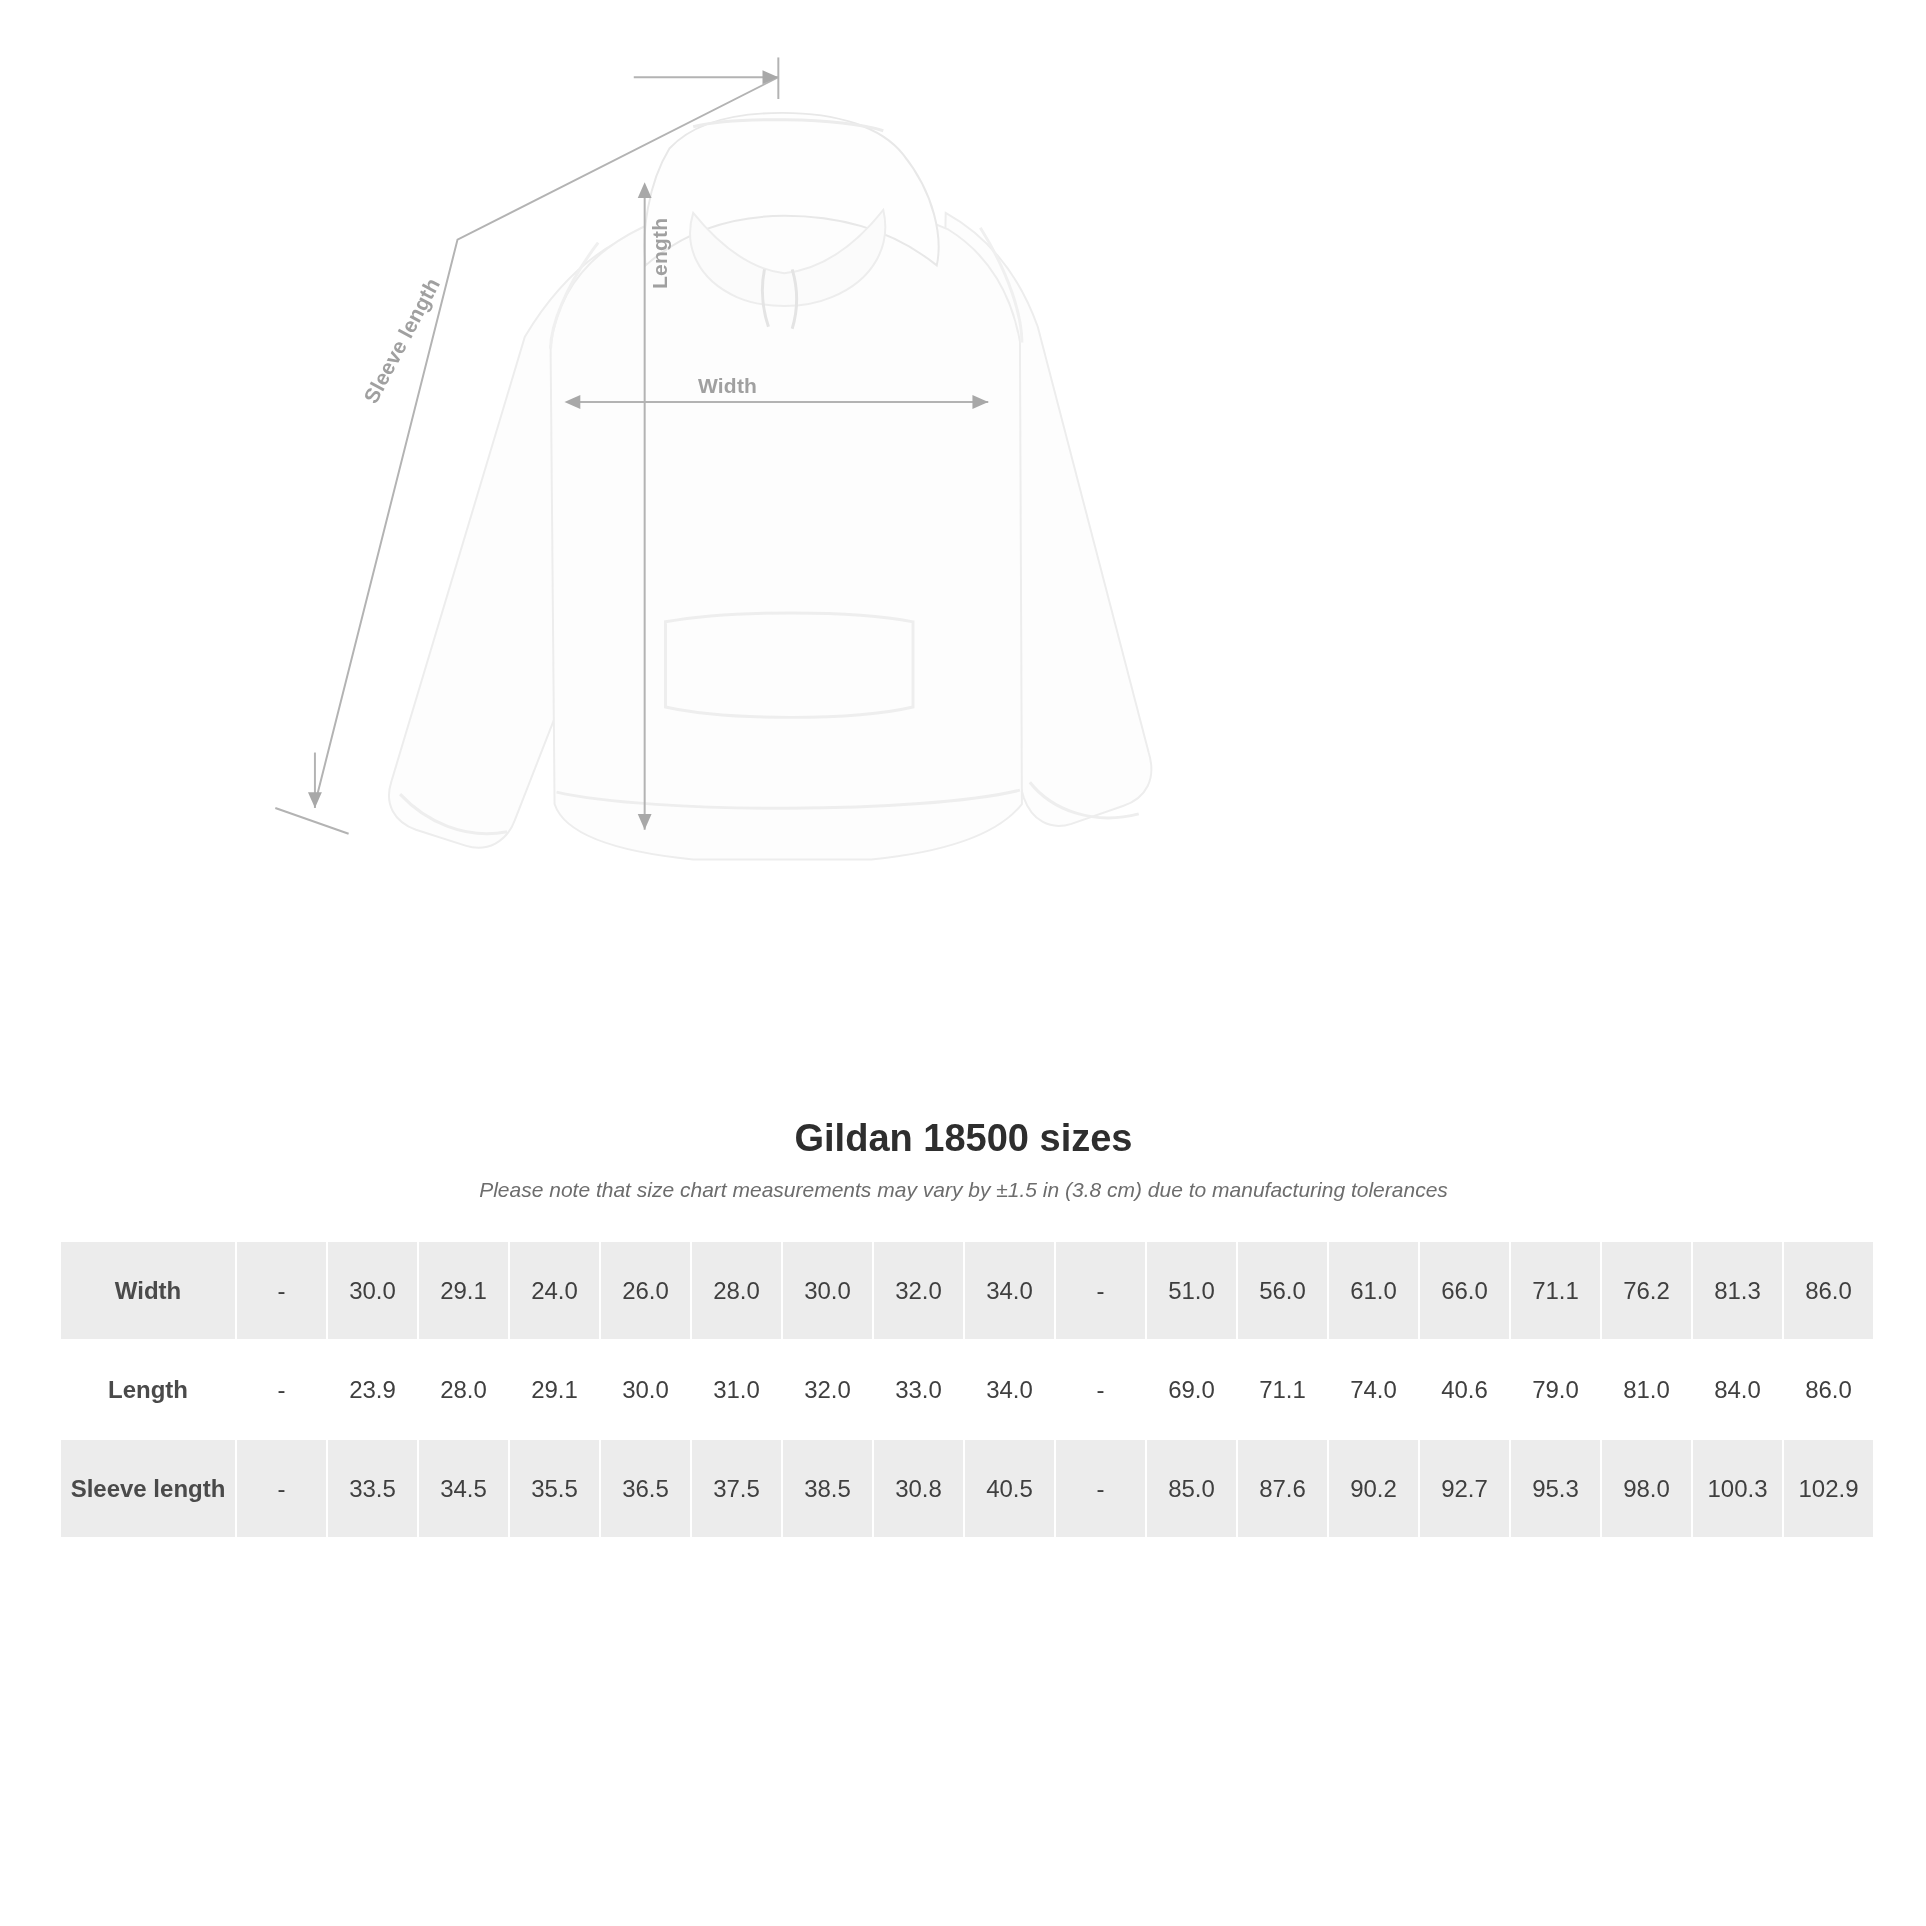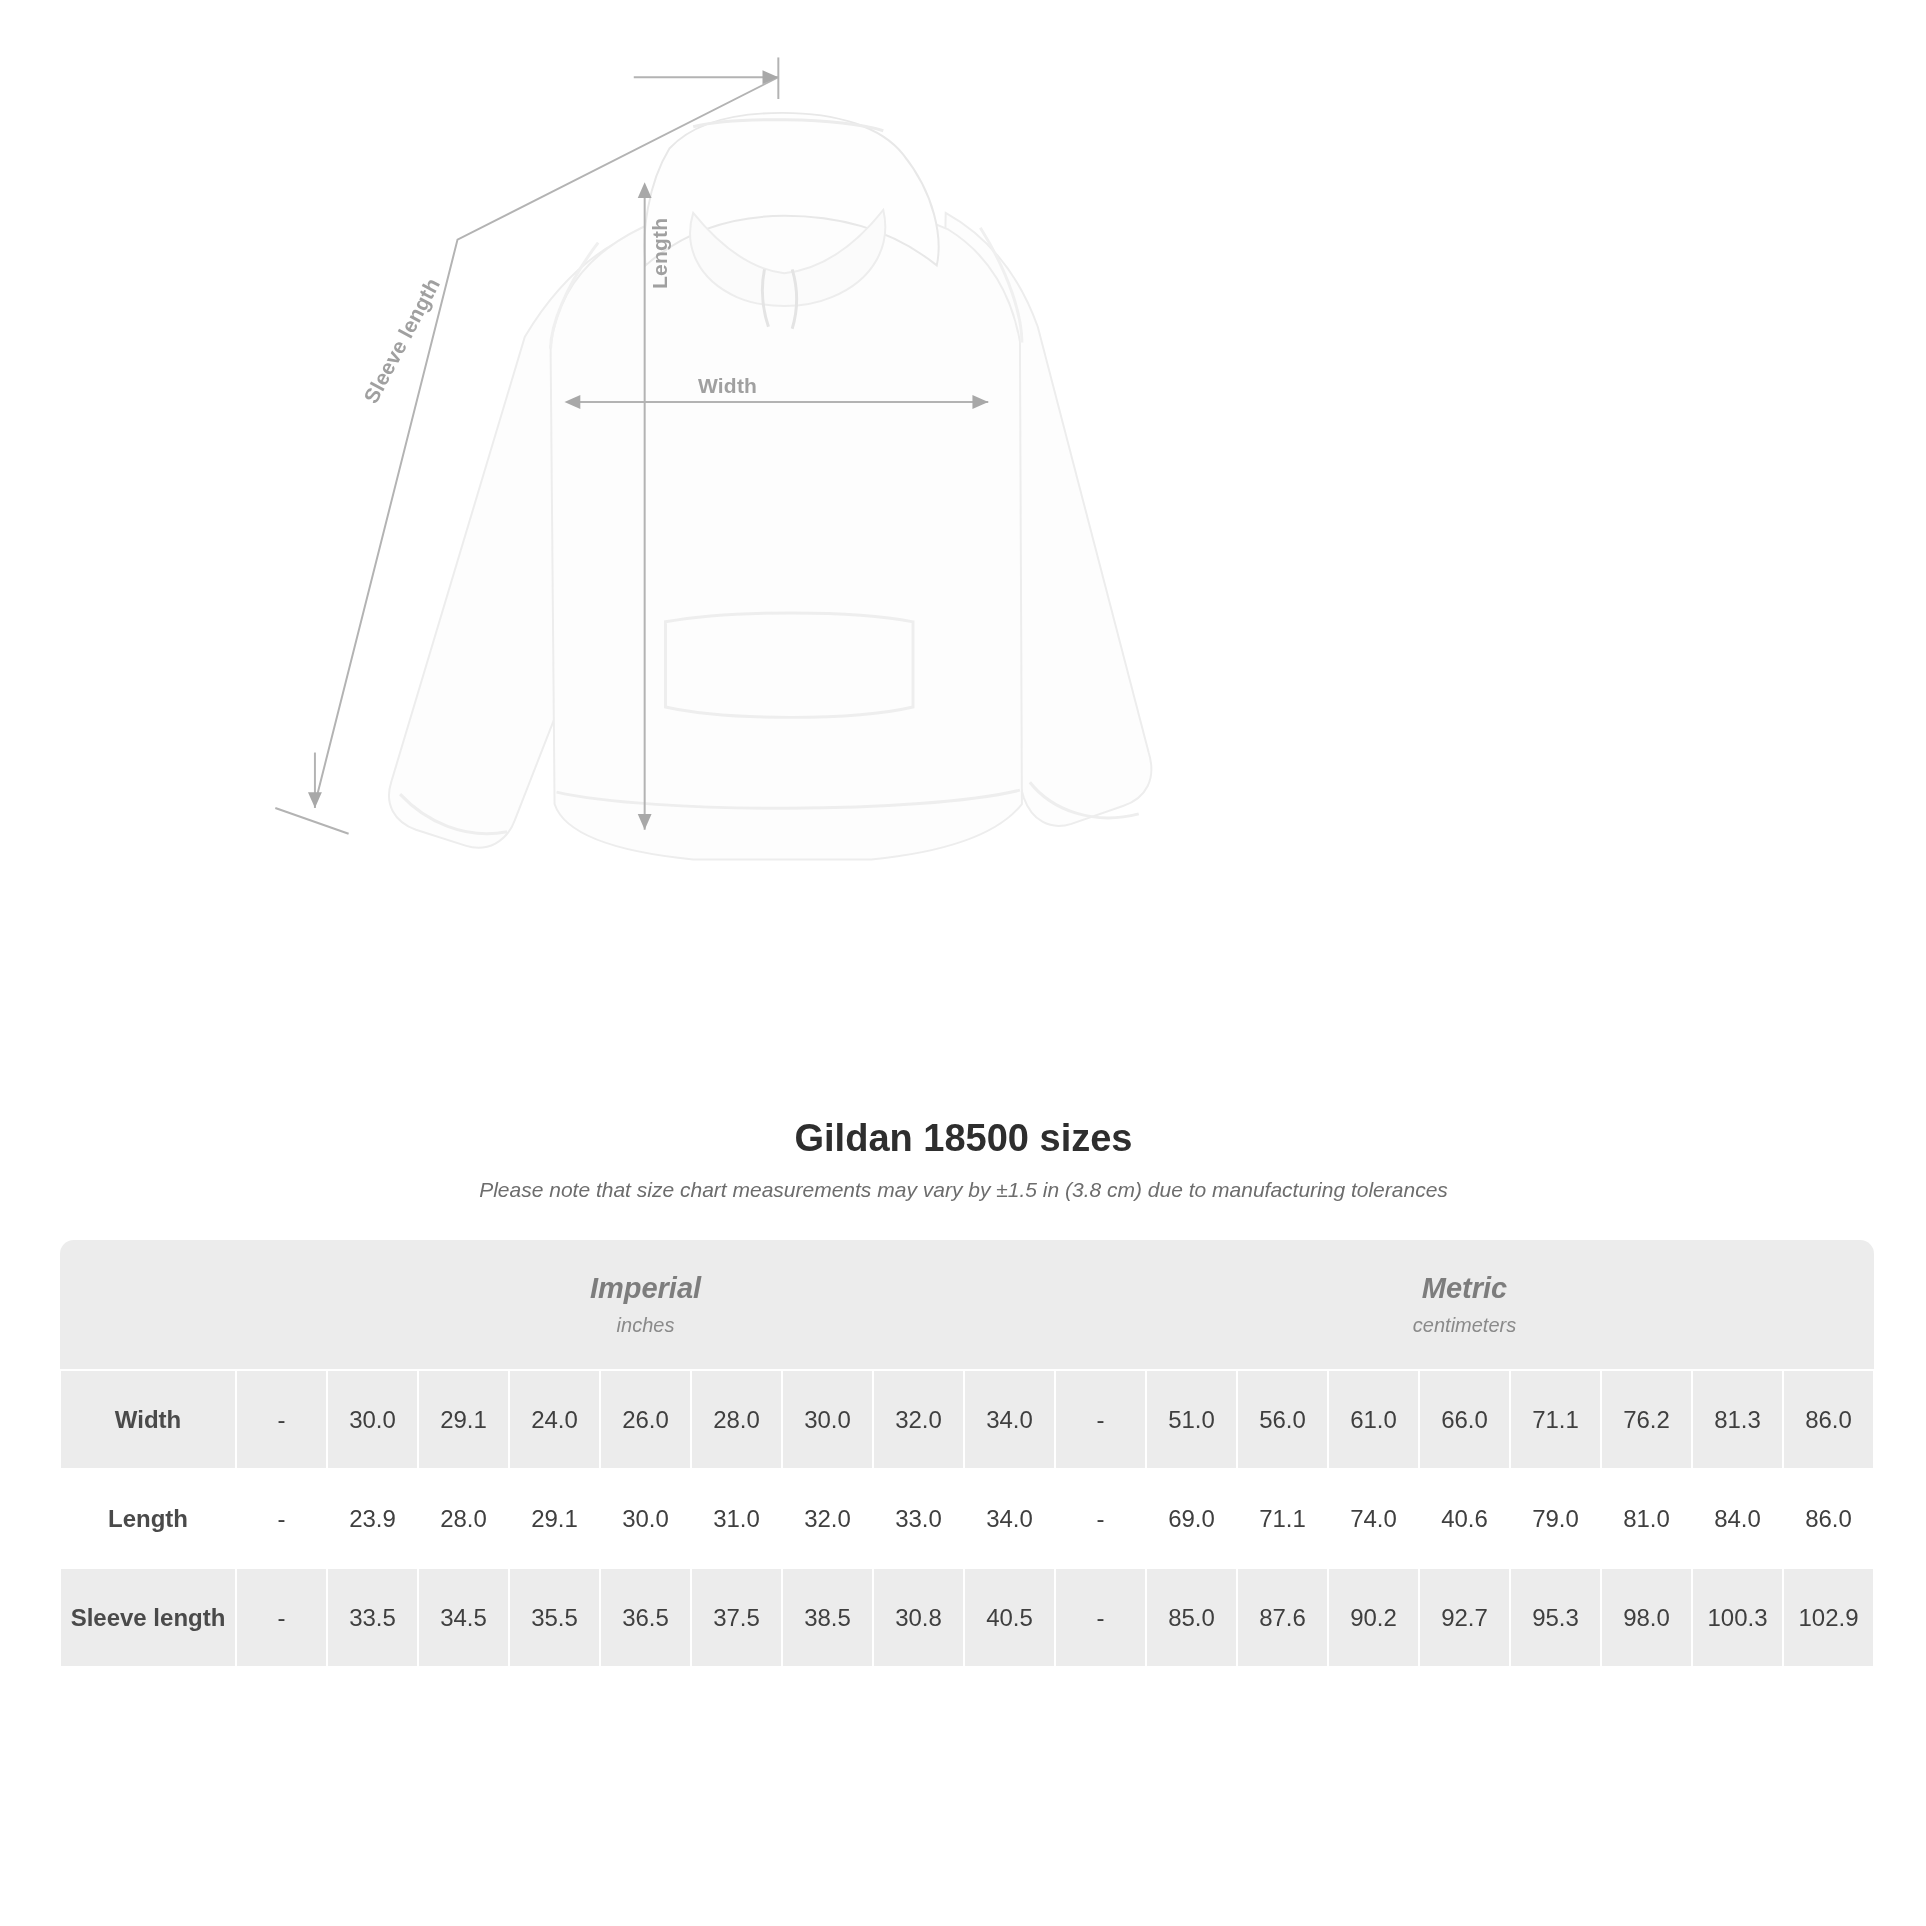--- a/index.html
+++ b/index.html
@@ -235,31 +235,20 @@
           <col class="data-col">
           <col class="data-col">
           <col class="data-col">
         <col class="data-col">
           <col class="data-col">
           <col class="data-col">
           <col class="data-col">
         <col class="data-col">
       </colgroup>
       <thead>
-        <tr class="unit-row">
-          <td class="corner-left"></td>
-          <td colspan="9">
-            <div class="unit-name">Imperial</div>
-            <div class="unit-sub">inches</div>
-          </td>
-          <td colspan="9" class="corner-right">
-            <div class="unit-name">Metric</div>
-            <div class="unit-sub">centimeters</div>
-          </td>
-        </tr>
       </thead>
       <tbody>
         <tr class="shade">
           <td class="rowlabel">Width</td>
           <td>-</td>
           <td>30.0</td>
           <td>29.1</td>
           <td>24.0</td>
           <td>26.0</td>
           <td>28.0</td>

